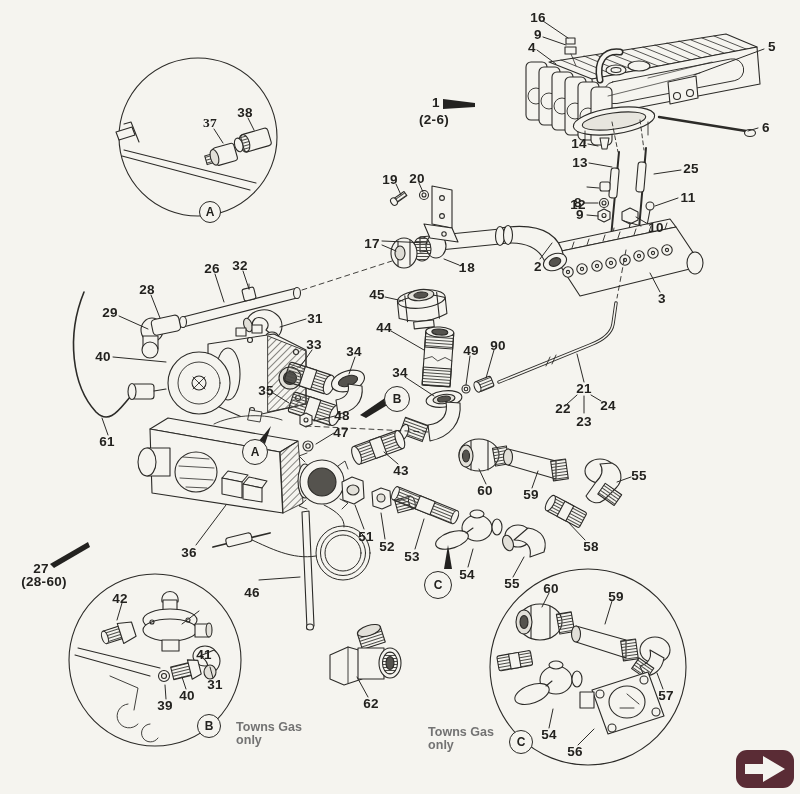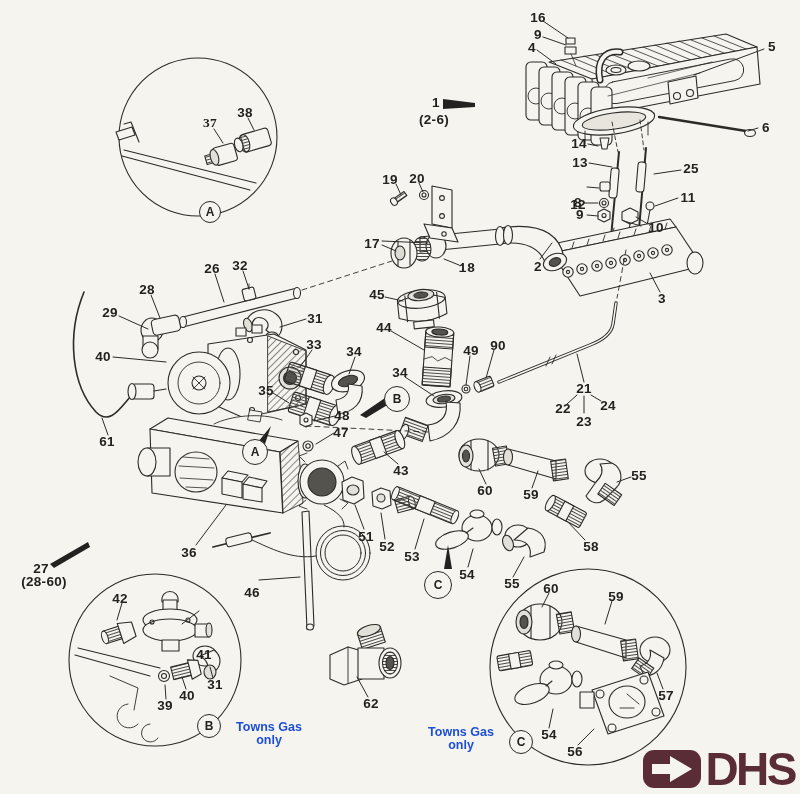--- a/index.html
+++ b/index.html
@@ -2,21 +2,21 @@
 <html><head>
 <meta charset="utf-8">
 <style>
   *{margin:0;padding:0;box-sizing:border-box}
   html,body{width:800px;height:794px;overflow:hidden}
   body{background:#f5f4ef;font-family:"Liberation Sans",sans-serif;position:relative}
   .stage{position:absolute;inset:0}
   svg.art{position:absolute;left:0;top:0}
   .plabel{position:absolute;transform:translate(-50%,-50%);font-size:13.5px;font-weight:bold;color:#23221f;letter-spacing:.3px;white-space:nowrap}
   .marker{position:absolute;transform:translate(-50%,-50%);border:1.7px solid #2a2926;border-radius:50%;background:#f5f4ef;display:flex;align-items:center;justify-content:center;font-weight:bold;font-size:12px;color:#23221f;line-height:1}
-  .note{position:absolute;transform:translate(-50%,-50%);text-align:center;font-weight:bold;font-size:12.5px;line-height:13px;color:#1d4ed8;white-space:nowrap}
+  .note{position:absolute;transform:translate(-50%,-50%);font-weight:bold;font-size:12.5px;line-height:13px;color:#737373;white-space:nowrap}
   #leaders line{stroke:#2c2b28;stroke-width:1}
   .logo{position:absolute;right:5px;bottom:4px;display:flex;align-items:center;gap:3px}
   .logo .dhs{font-size:46px;font-weight:bold;letter-spacing:-2.5px;line-height:40px;color:#5a2c35}
 </style>
 </head>
 <body>
 
 <div class="stage">
 
 <svg class="art" width="800" height="794" viewBox="0 0 800 794">
@@ -629,16 +629,15 @@
         <div>Towns Gas</div>
         <div>only</div>
       </div>
     </div>
 
 <div class="logo">
   <svg width="60" height="42" viewBox="0 0 60 42">
     <rect class="logo-box" x="1" y="2" width="58" height="38" rx="11" fill="#5a2c35"></rect>
     <polygon points="10,16 28,16 28,8 50,21 28,34 28,26 10,26" fill="#f5f4ef"></polygon>
   </svg>
-  <span class="dhs" style="color: rgb(90, 44, 53);">DHS</span>
 </div>
 
 </div>
 
 </body></html>

